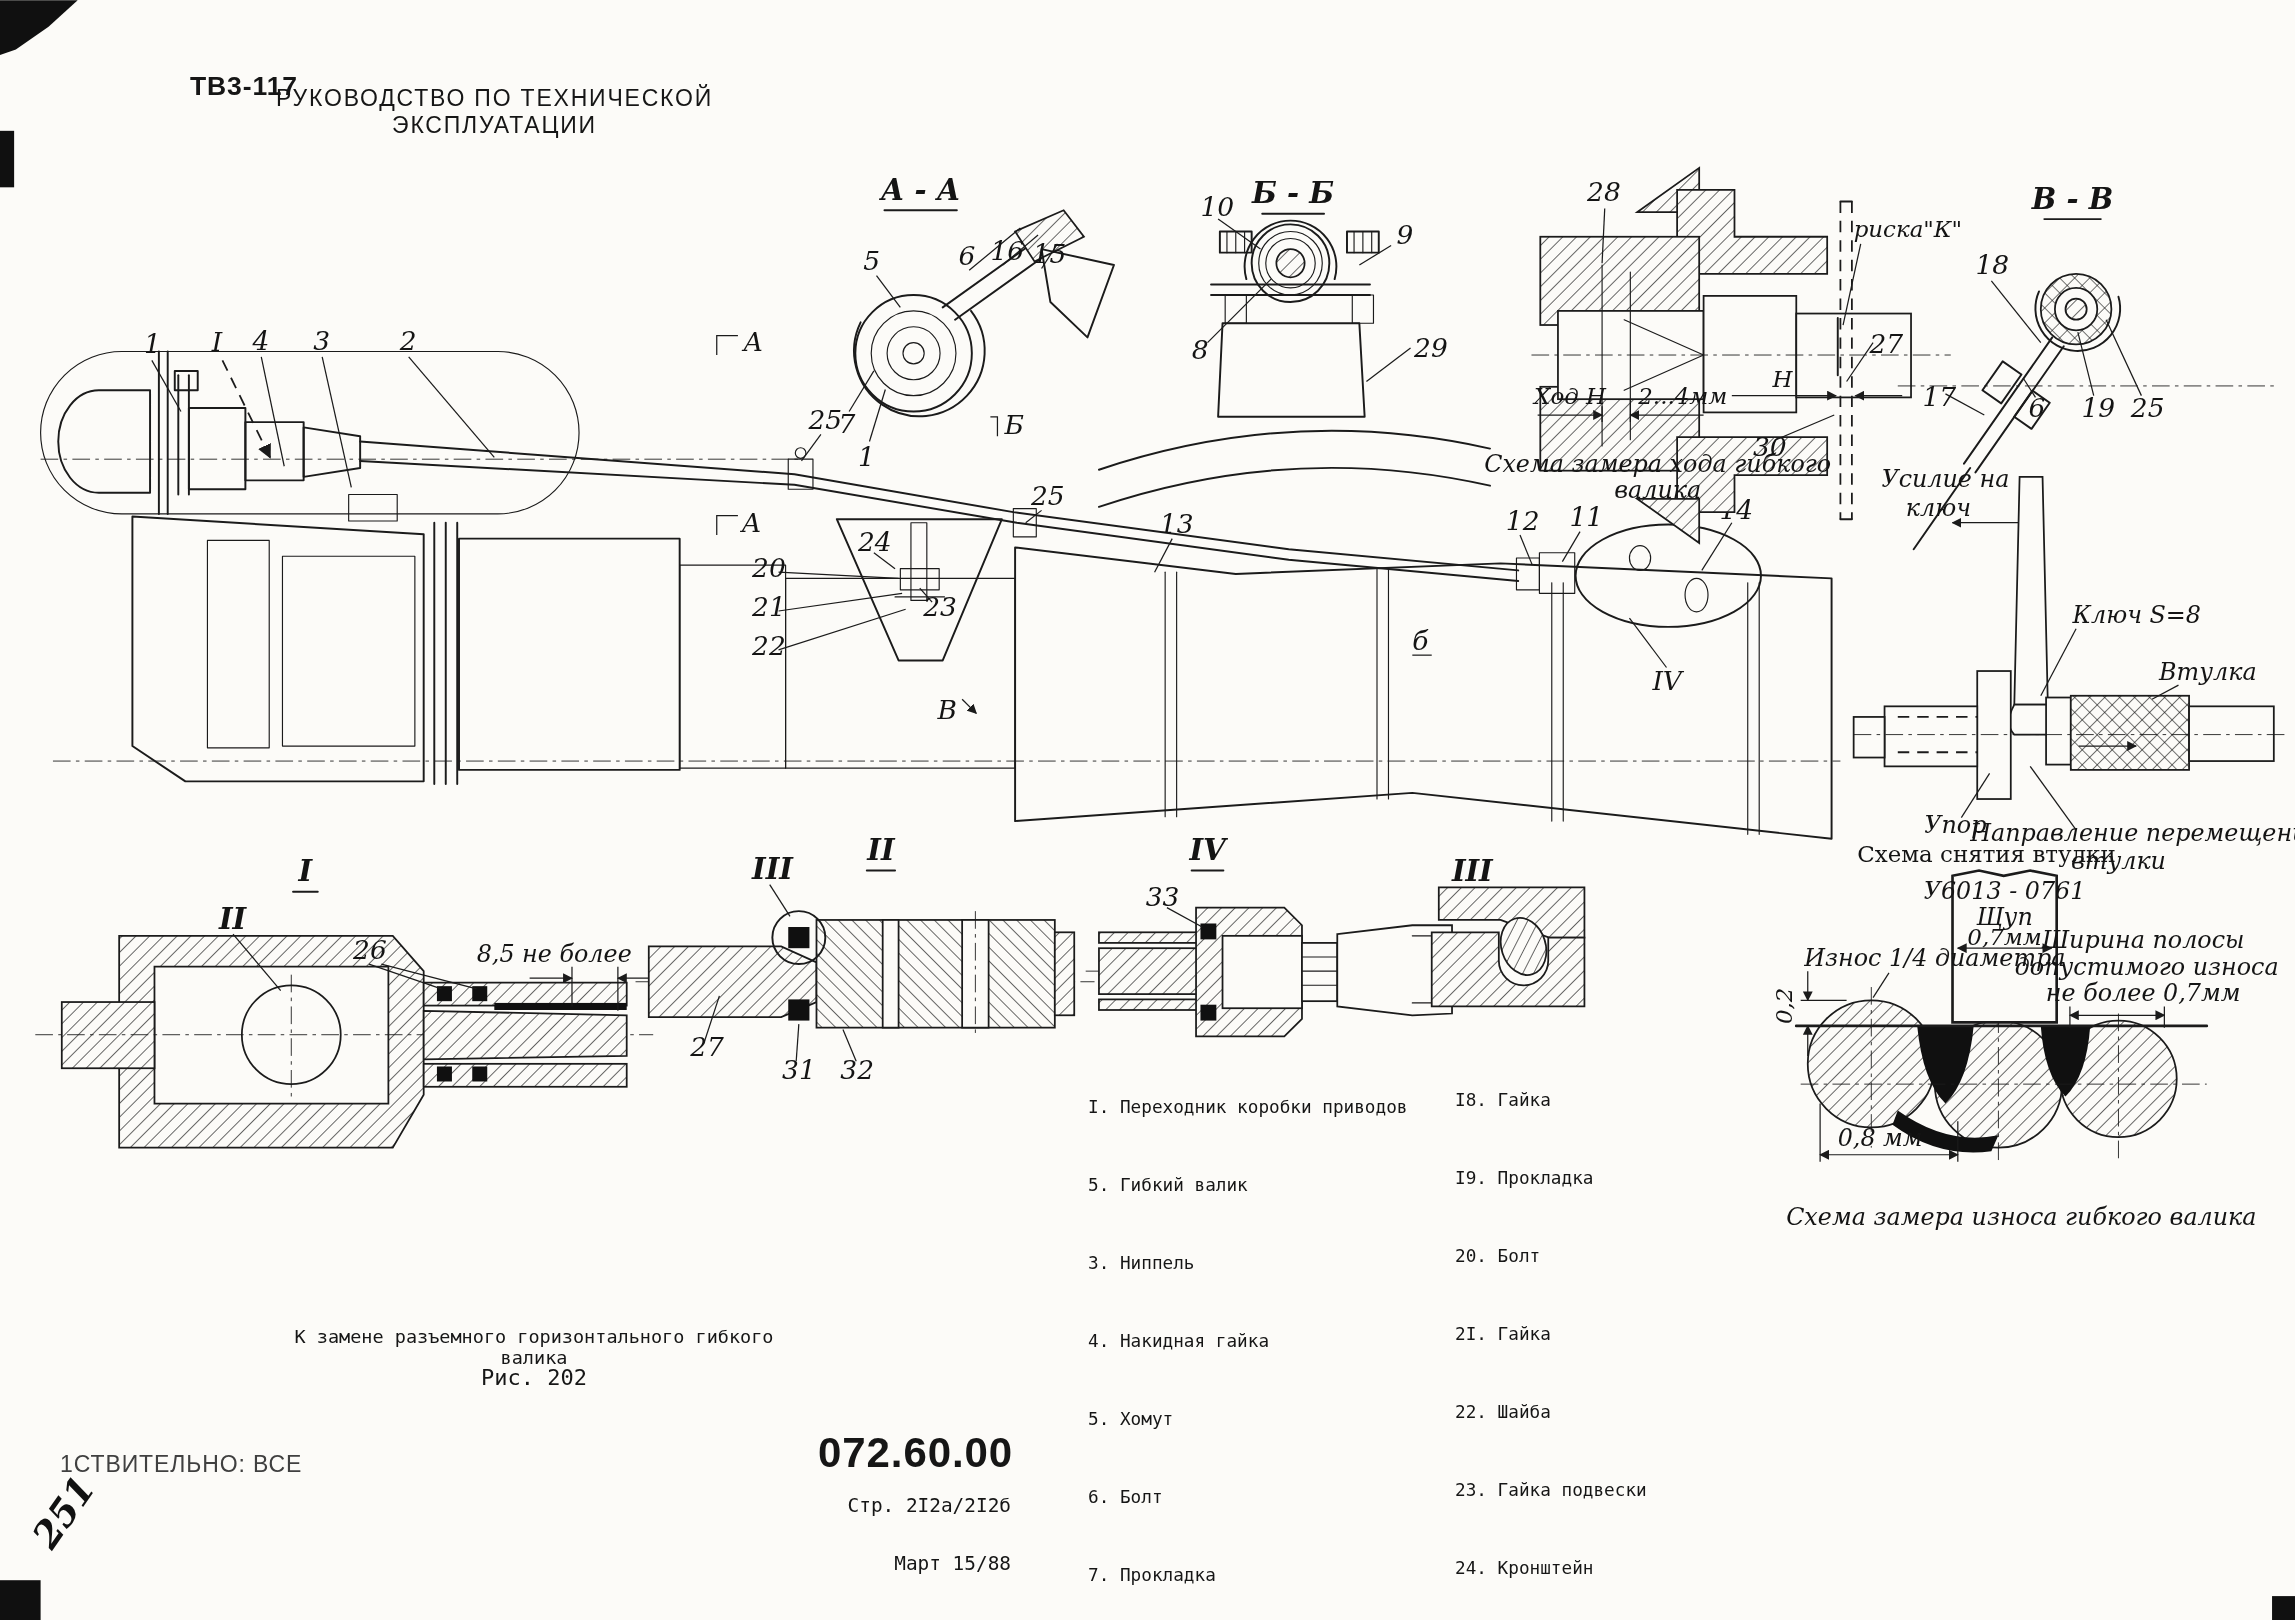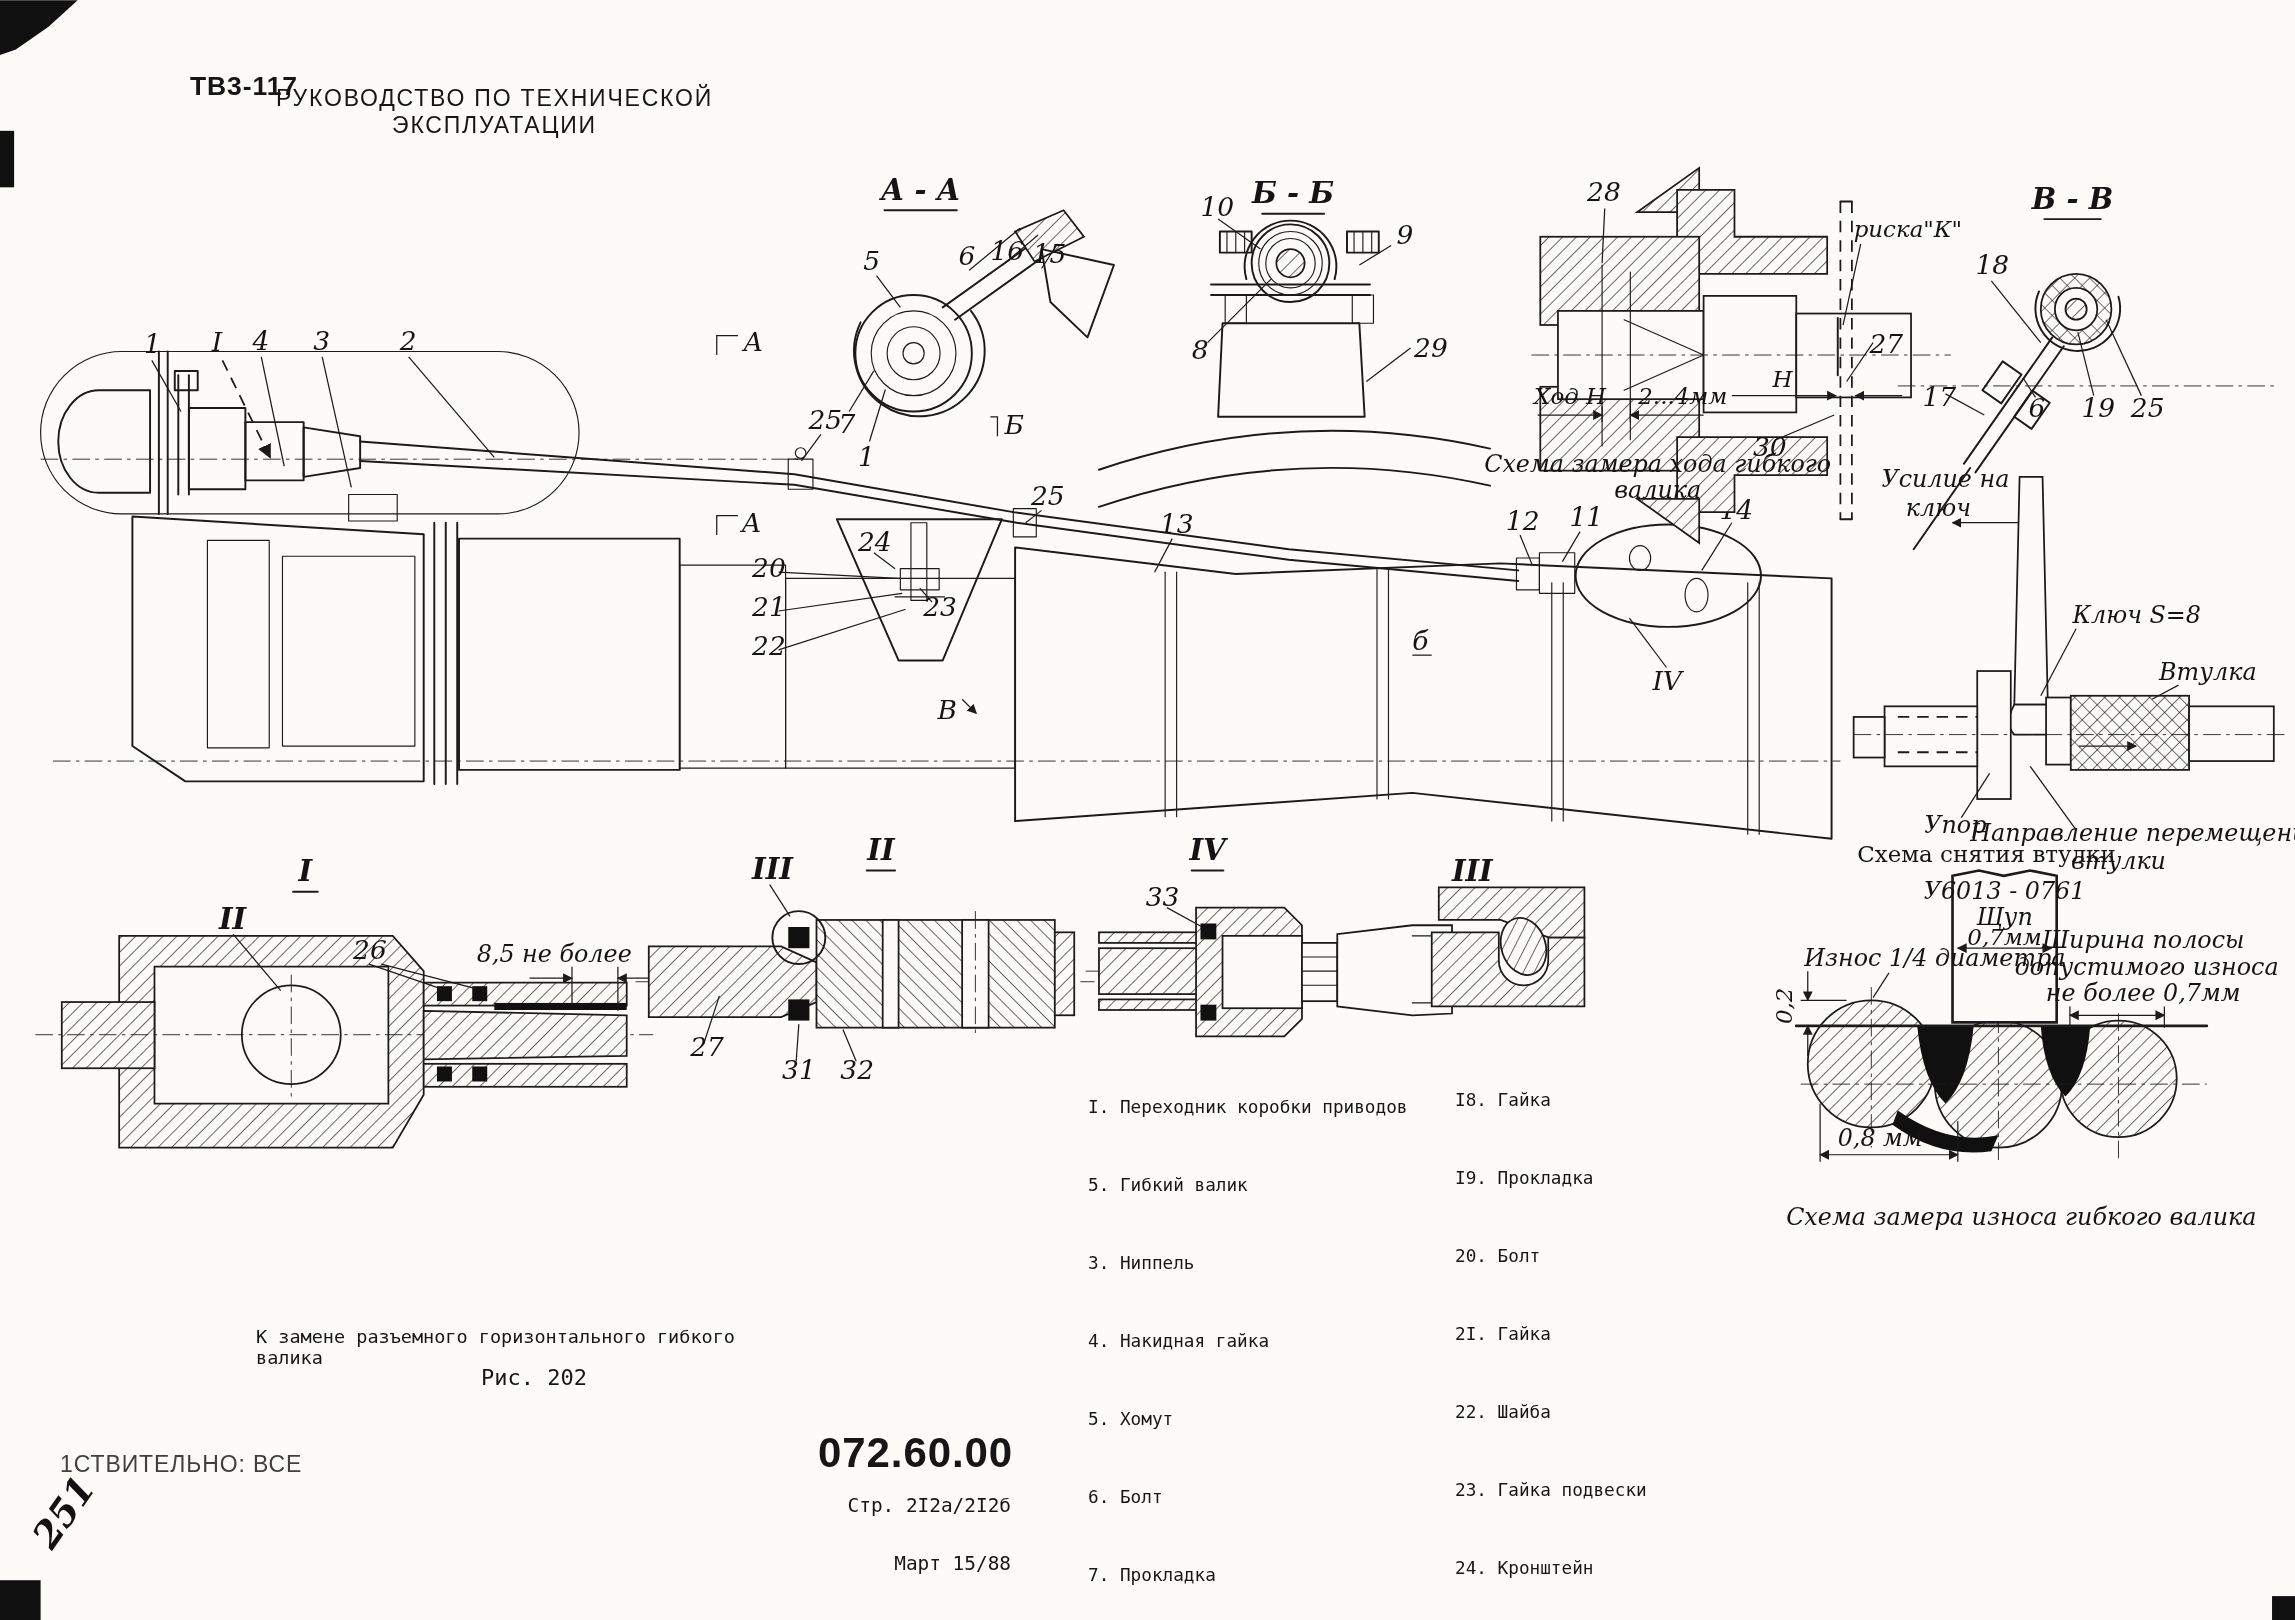--- a/index.html
+++ b/index.html
@@ -23,21 +23,21 @@
   .lbl{font:italic 30px "DejaVu Serif",serif;}
   .lbl2{font:italic 26px "DejaVu Serif",serif;}
   .vt{font:italic 700 33px "DejaVu Serif",serif;}
   .cap{font:italic 27px "DejaVu Serif",serif;}
   .caps{font:26px "DejaVu Serif",serif;}
   
   .hdr1{left:190px;top:49px;width:609px;text-align:left;font-weight:bold;font-size:26.5px;letter-spacing:0.9px;margin-top:22px;}
   .hdr2{left:190px;top:85px;width:609px;text-align:center;font-weight:normal;font-size:23px;letter-spacing:1.8px;}
   .mono{font-family:"DejaVu Sans Mono",monospace;}
   .plist{font-size:17.7px;line-height:26px;white-space:pre;}
-  .cap1{left:256px;top:1326px;width:556px;font-size:18.5px;}
+  .cap1{left:256px;top:1326px;width:556px;text-align:center;font-size:18.5px;}
   .cap2{left:256px;top:1365px;width:556px;text-align:center;font-size:22px;}
   .effect{left:60px;top:1451px;font-size:23px;letter-spacing:0.9px;color:#404040;}
   .ata{left:775px;top:1429px;width:238px;text-align:right;font-weight:bold;font-size:42px;letter-spacing:0.9px;}
   .pref{left:764px;top:1494px;width:247px;text-align:right;font-size:19.4px;}
   .dref{left:764px;top:1552px;width:247px;text-align:right;font-size:19.4px;}
   .hand{left:25px;top:1490px;font:italic 700 37px "DejaVu Serif",serif;transform:rotate(-55deg);color:#111;}
 </style>
 </head>
 <body>
 

